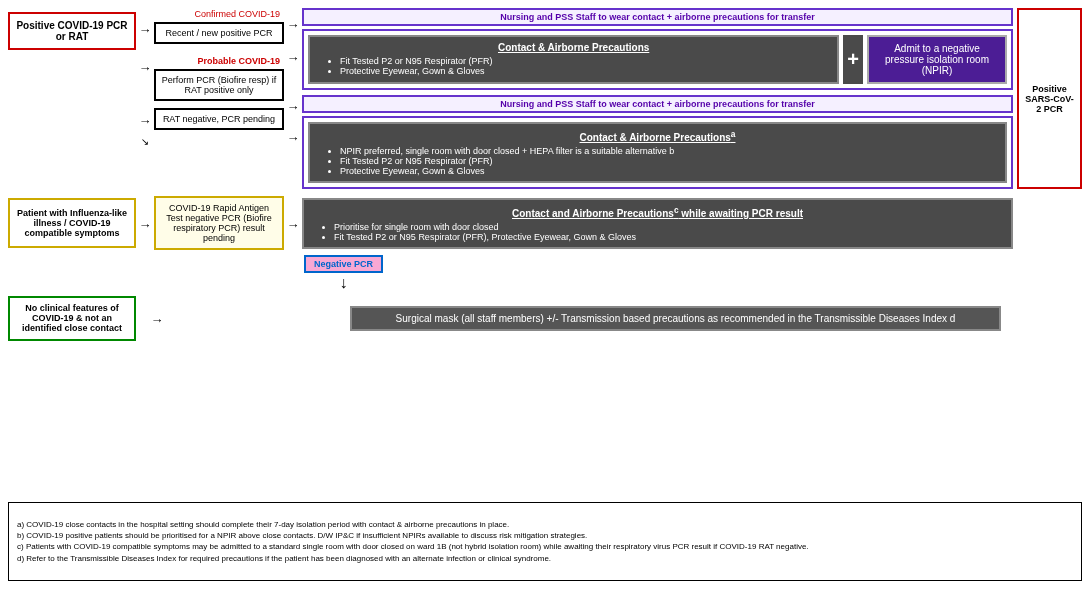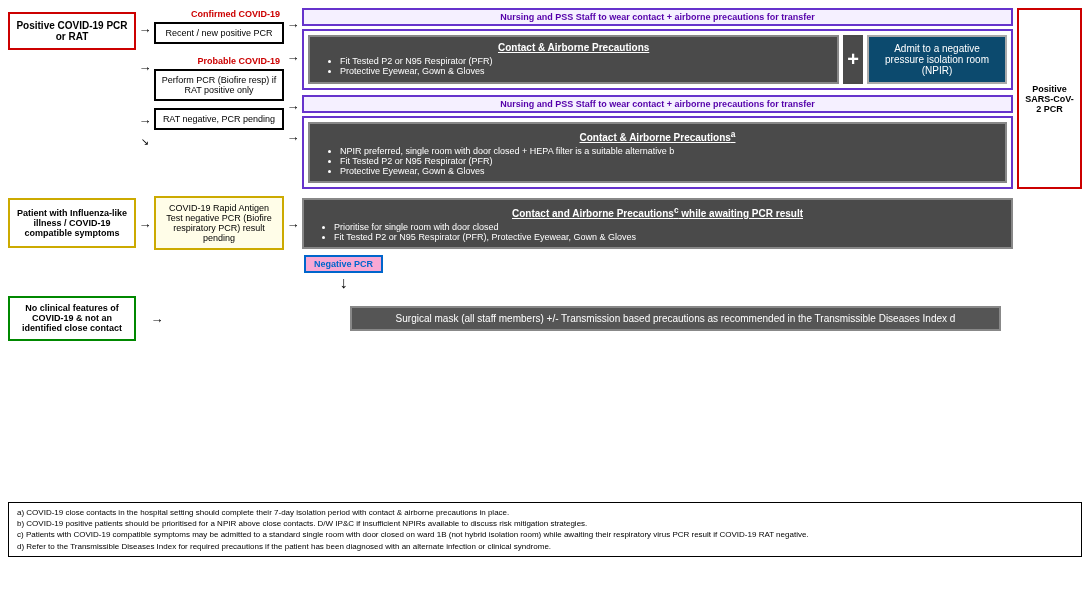--- a/index.html
+++ b/index.html
@@ -48,21 +48,21 @@
       font-size: 9px;
       margin-left: 8px;
       list-style: disc;
     }
     ul.precaution-list {
       padding-left: 14px;
     }
 
     
     .npir-box {
-      background: #0c4a6e;
+      background: #4c1d95;
       color: #fff;
       border: 2px solid #aaa;
       padding: 6px 8px;
       text-align: center;
       font-size: 10px;
       width: 140px;
       flex-shrink: 0;
     }
 
     
@@ -71,27 +71,27 @@
       font-weight: bold;
       color: #fff;
       background: #4a4a4a;
       padding: 0 4px;
       align-self: stretch;
       display: flex;
       align-items: center;
     }
 
     
-    .label-confirmed { color: #cc0000; font-size: 9px; font-weight: bold; }
+    .label-confirmed { color: #cc0000; font-size: 9px; font-weight: normal; }
     .label-probable { color: #cc0000; font-size: 9px; font-weight: bold; }
 
     
     .footnotes {
       border: 1px solid #000;
-      padding: 4px 8px;
+      padding: 16px 8px;
       font-size: 8px;
       line-height: 1.4;
       margin-top: 4px;
     }
 
     
     .neg-pcr-box {
       border: 2px solid #0066cc;
       padding: 2px 8px;
       font-size: 9px;

